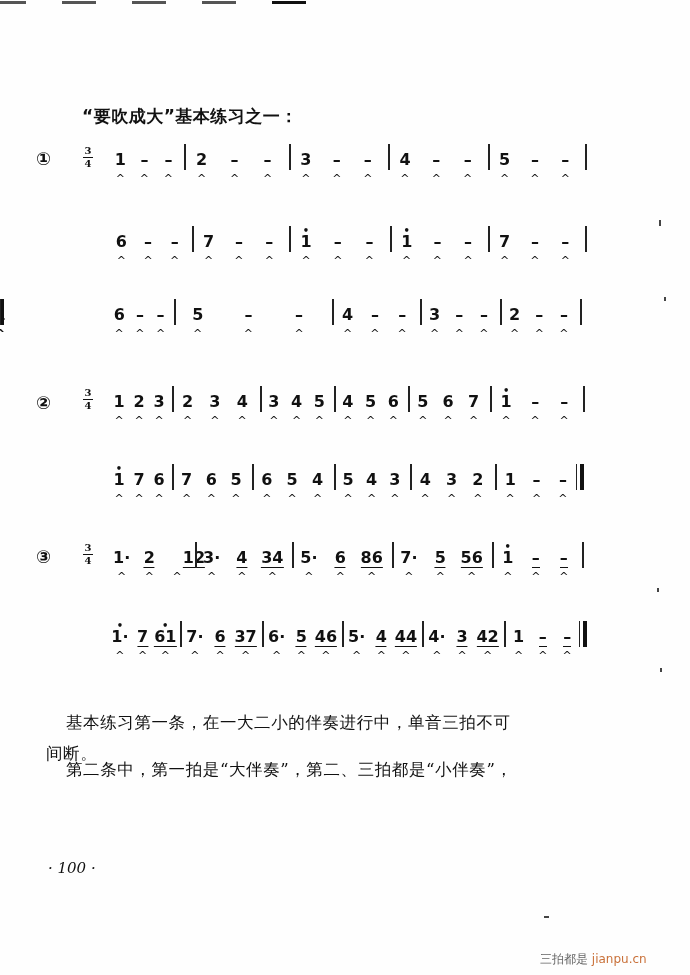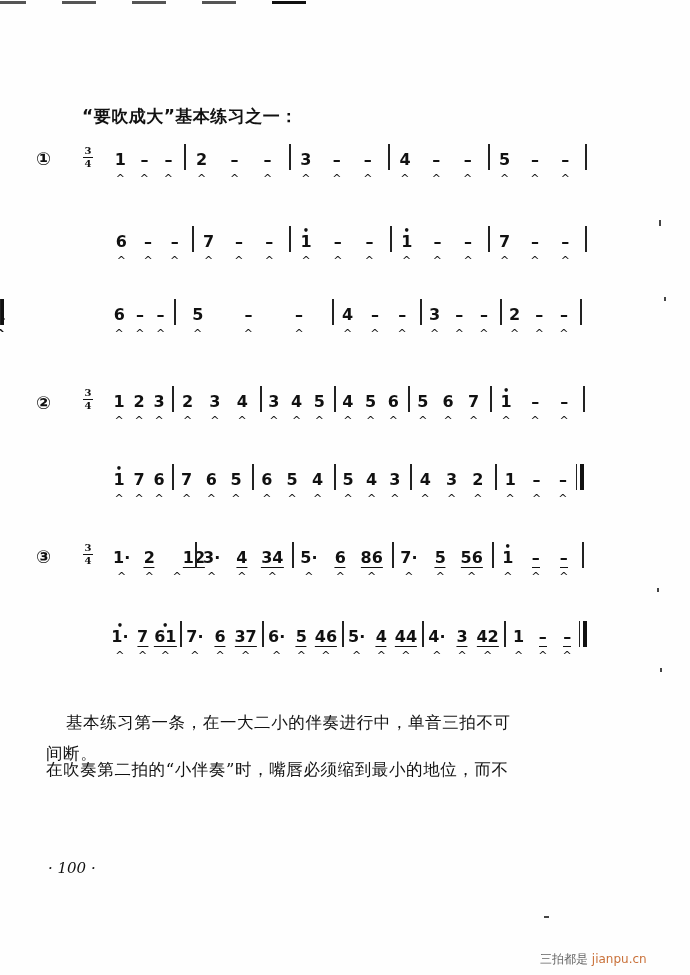--- a/index.html
+++ b/index.html
@@ -347,21 +347,21 @@
     <span class="accent" style="left: 567.183px;">^</span>
     <div class="bar end" style="left: 583px;"></div>
     <div class="bar endthin" style="left: 579px;"></div>
   </div>
 
 <div class="para" style="top:688px;left:46px;margin-top:19px;">
   <div><span class="indent"></span><span>基本练习第一条，在一大二小的伴奏进行中，单音三拍不可</span></div>
   <div>间断。</div>
 </div>
 <div class="para" style="top:754px;left:46px;">
-  <div>在吹奏第二拍的“小伴奏”时，嘴唇必须缩到最小的地位，而不</div>
+  <div><span class="indent"></span><span>第二条中，第一拍是“大伴奏”，第二、三拍都是“小伴奏”，</span></div>
 </div>
 
 <div class="pagenum">· 100 ·</div>
 
 <div class="speck" style="left:544px;top:916px;width:5px;height:2px;"></div>
 <div class="speck" style="left:659px;top:220px;width:2px;height:6px;"></div>
 <div class="speck" style="left:664px;top:297px;width:2px;height:4px;"></div>
 <div class="speck" style="left:657px;top:588px;width:2px;height:4px;"></div>
 <div class="speck" style="left:660px;top:668px;width:2px;height:4px;"></div>
 

